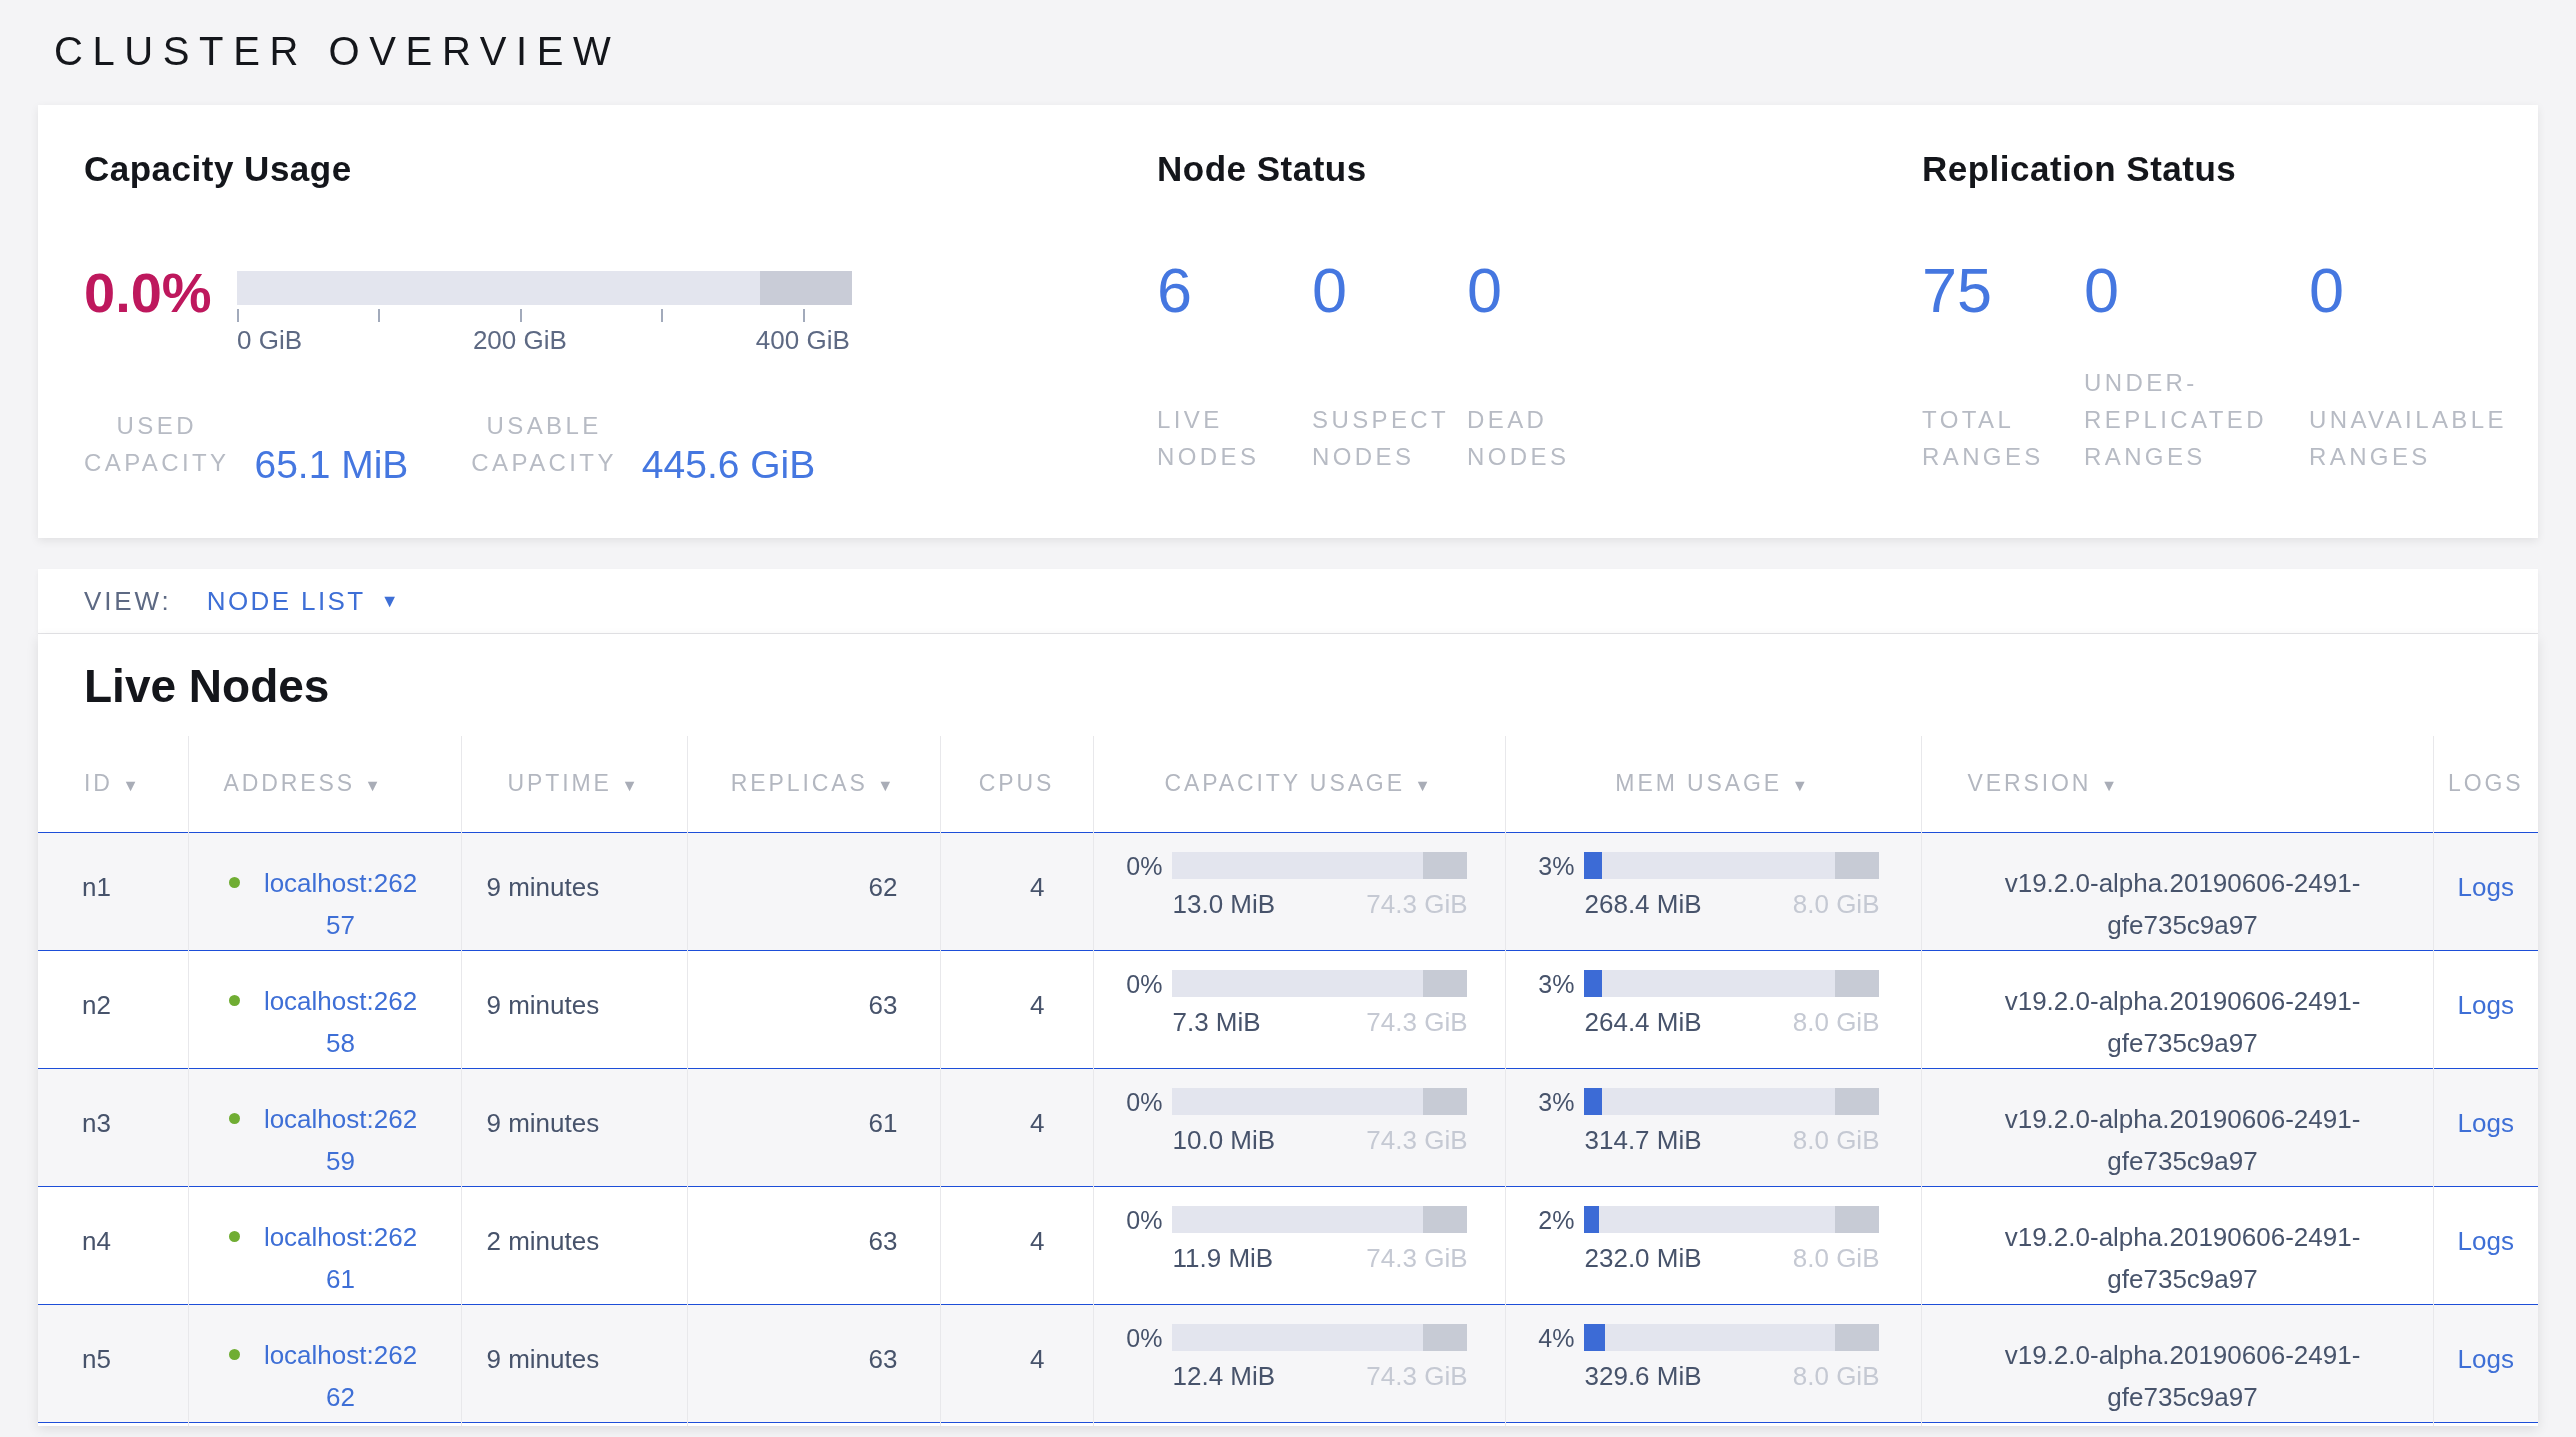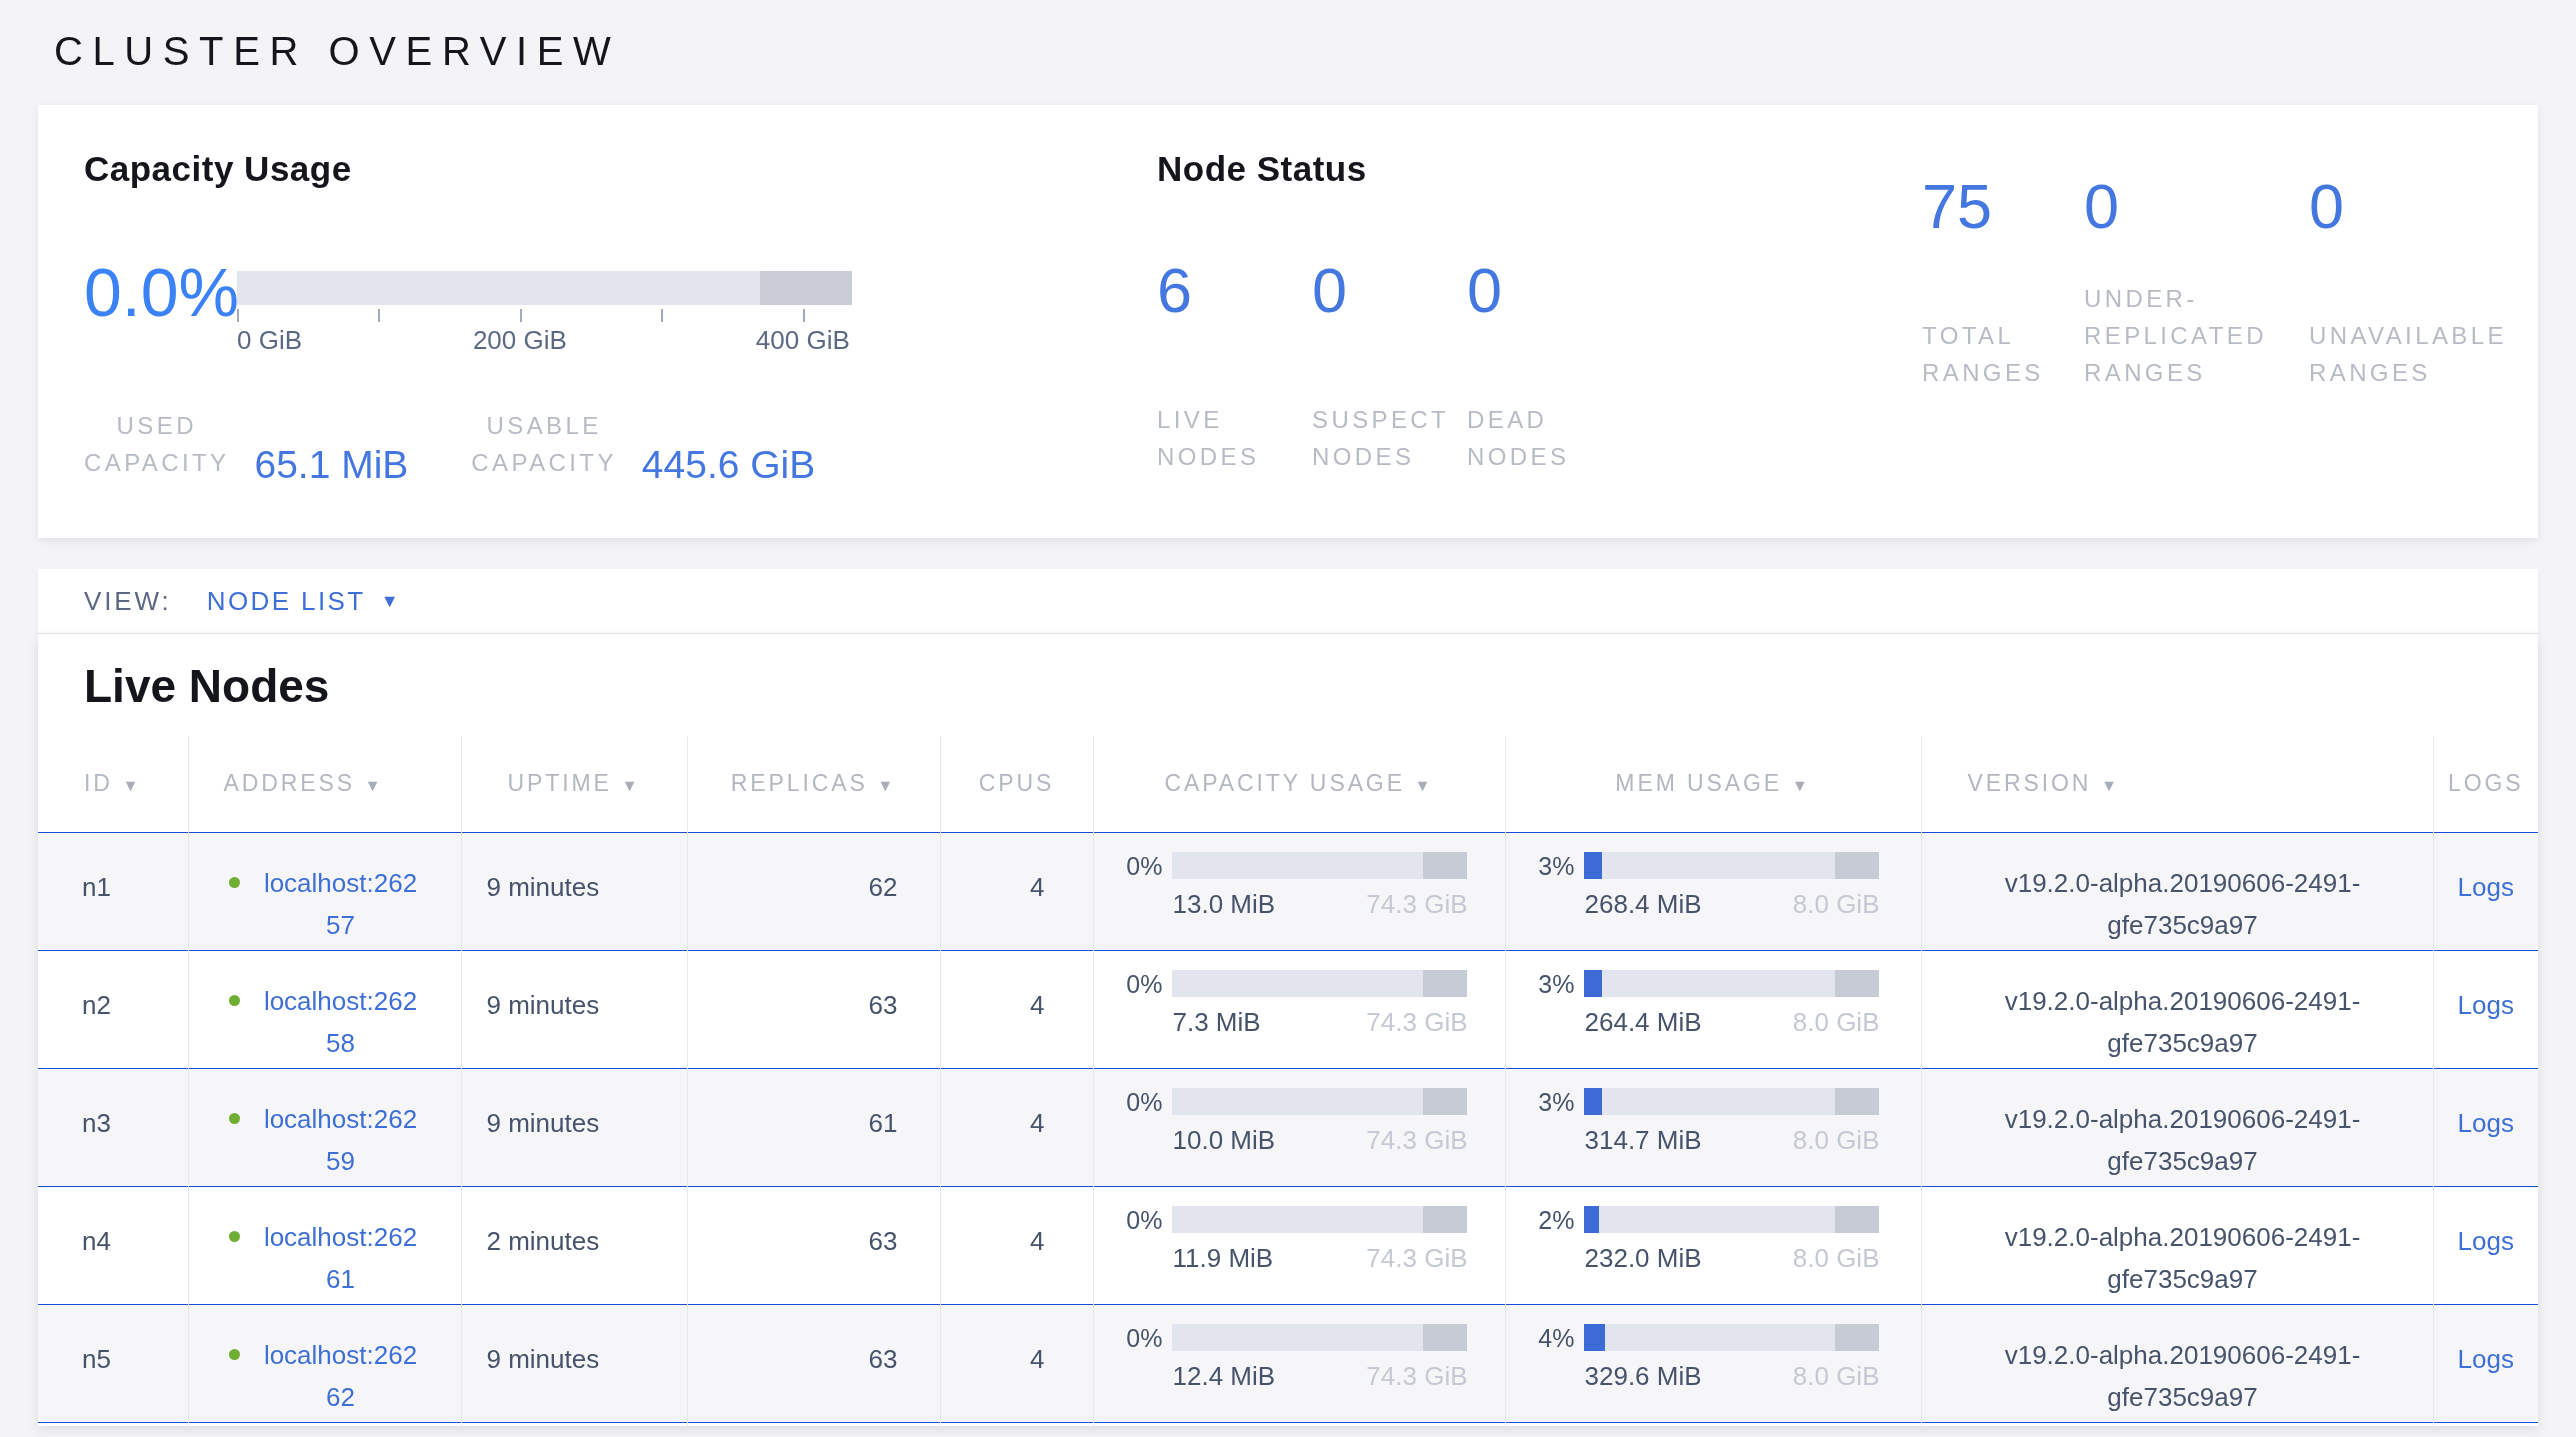--- a/index.html
+++ b/index.html
@@ -19,21 +19,21 @@
 
   
   .summary { position: relative; margin: 31px 38px 0; height: 433px; }
   .section { position: absolute; top: 0; height: 433px; }
   .sec-cap  { left: 46px;   width: 1035px; }
   .sec-node { left: 1119px; width: 738px; }
   .sec-repl { left: 1884px; width: 652px; }
   .sec-title { margin: 44px 0 0; font-size: 35px; font-weight: 700; letter-spacing: 0.5px; color: #14161b; }
 
   .cap-chart { display: flex; margin-top: 69px; }
-  .cap-pct { width: 153px; font-size: 68px; line-height: 69px; color: #3b82f6; }
+  .cap-pct { width: 153px; font-size: 56px; line-height: 69px; color: #be185d; font-weight: bold; }
   .cap-bar-wrap { width: 615px; padding-top: 12.5px; }
   .cap-bar { position: relative; height: 34px; background: #e3e5ee; }
   .cap-bar .reserved { position: absolute; top: 0; right: 0; height: 100%; width: 15%; background: #c9ccd7; }
   .cap-ticks { position: relative; height: 17px; }
   .cap-ticks i { position: absolute; top: 4.8px; width: 1.9px; height: 12.5px; background: #a2aabb; }
   .cap-tick-labels { position: relative; height: 29px; font-size: 26px; color: #5d6983; }
   .cap-tick-labels span { position: absolute; top: 3.8px; white-space: nowrap; }
   .tl-mid, .tl-end { transform: translateX(-50%); }
 
   .cap-stats { display: flex; margin-top: 56px; text-align: center; }
@@ -159,20 +159,21 @@
           <div class="lbl"><span>SUSPECT</span><br><span>NODES</span></div>
         </div>
         <div class="stat">
           <div class="num">0</div>
           <div class="lbl"><span>DEAD</span><br><span>NODES</span></div>
         </div>
       </div>
     </div>
 
     <div class="section sec-repl">
+      <h2 class="sec-title">Replication Status</h2>
       <div class="stats-row">
         <div class="stat stat-0">
           <div class="num">75</div>
           <div class="lbl"><span>TOTAL</span><br><span>RANGES</span></div>
         </div>
         <div class="stat stat-1">
           <div class="num">0</div>
           <div class="lbl"><span>UNDER-</span><br><span>REPLICATED</span><br><span>RANGES</span></div>
         </div>
         <div class="stat stat-2">

